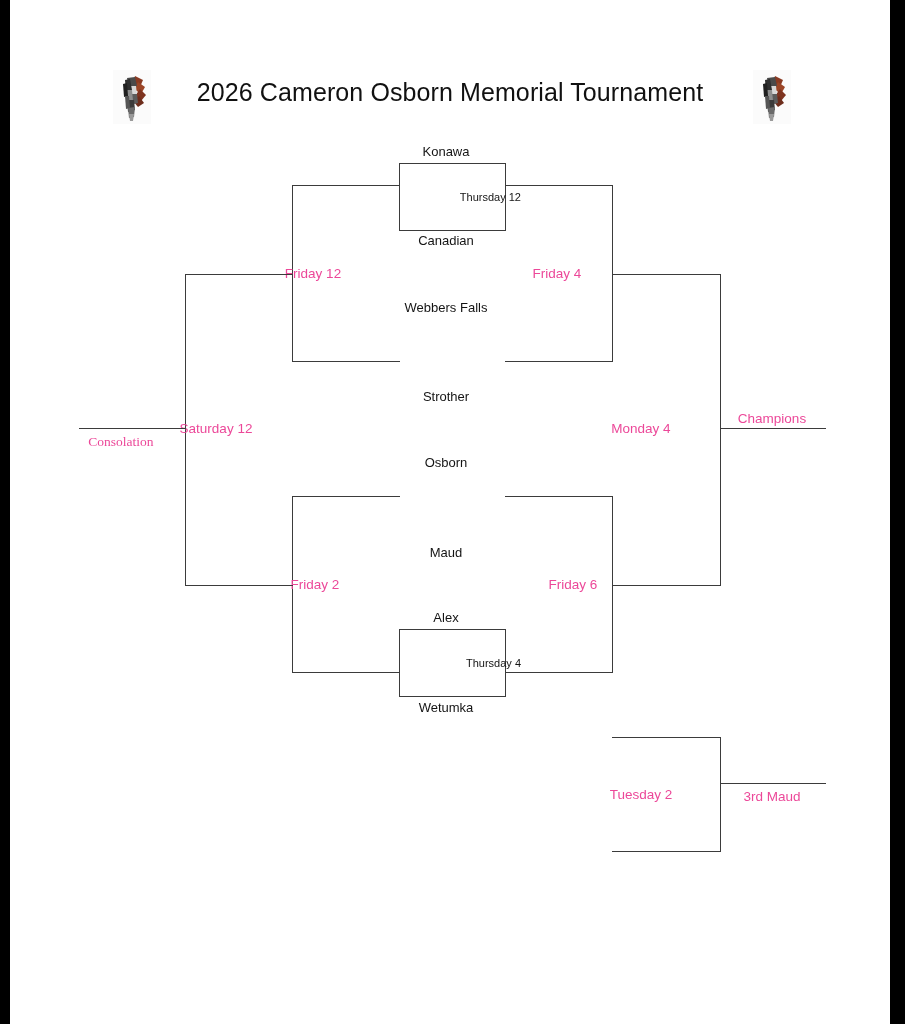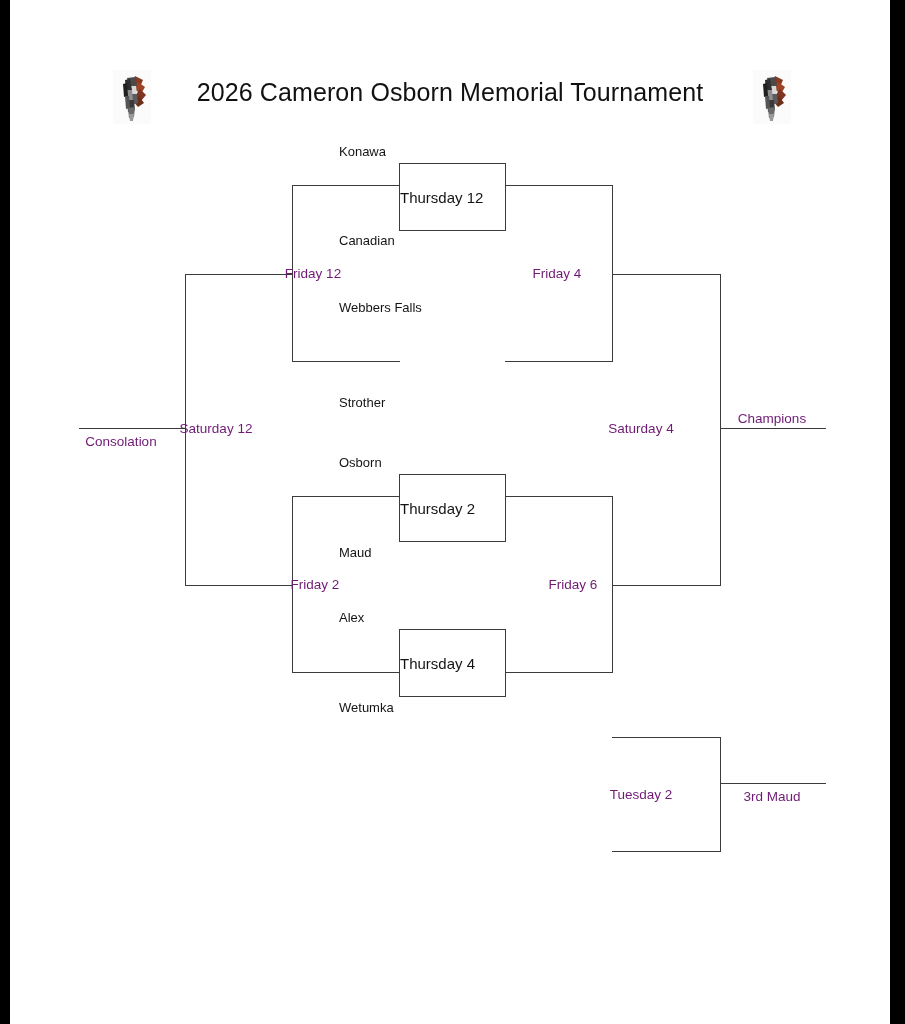--- a/index.html
+++ b/index.html
@@ -70,41 +70,41 @@
     border-left: 1.4px solid #3b3b3b;
   }
   .game-box {
     position: absolute;
     border: 1.4px solid #3b3b3b;
     background: #ffffff;
     box-sizing: border-box;
   }
   .game-box-label {
     position: absolute;
-    left: 0;
+    left: 16px;
     width: 100%;
     top: 50%;
     transform: translateY(-50%);
-    text-align: left;
-    font-size: 15px;
+    text-align: right;
+    font-size: 11px;
     color: #141414;
     white-space: nowrap;
   }
   .team-label {
     position: absolute;
-    text-align: left;
+    text-align: center;
     font-size: 13px;
     color: #141414;
     white-space: nowrap;
   }
   .round-label {
     position: absolute;
     text-align: center;
     font-size: 13.5px;
-    color: #701a75;
+    color: #ec4899;
     white-space: nowrap;
   }
 </style>
 </head>
 <body>
 
 <div class="edge-bar left"></div>
 <div class="edge-bar right"></div>
 
 <div class="sheet">
@@ -155,26 +155,23 @@
     </svg>
   </div>
 
   <div class="team-label" style="left:329px; top:144px; width:214px;">Konawa</div>
   <div class="game-box" style="left:389px; top:163px; width:107px; height:68px;">
     <div class="game-box-label">Thursday 12</div>
   </div>
   <div class="team-label" style="left:329px; top:233px; width:214px;">Canadian</div>
 
   <div class="team-label" style="left:329px; top:300px; width:214px;">Webbers Falls</div>
-  <div class="team-label" style="left:329px; top:389px; width:214px;margin-top:6px;">Strother</div>
+  <div class="team-label" style="left:329px; top:389px; width:214px;">Strother</div>
 
   <div class="team-label" style="left:329px; top:455px; width:214px;">Osborn</div>
-  <div class="game-box" style="left:389px; top:474px; width:107px; height:68px;">
-    <div class="game-box-label">Thursday 2</div>
-  </div>
   <div class="team-label" style="left:329px; top:545px; width:214px;">Maud</div>
 
   <div class="team-label" style="left:329px; top:610px; width:214px;">Alex</div>
   <div class="game-box" style="left:389px; top:629px; width:107px; height:68px;padding-left:44px;">
     <div class="game-box-label">Thursday 4</div>
   </div>
   <div class="team-label" style="left:329px; top:700px; width:214px;">Wetumka</div>
 
   <div class="vline" style="left:282px; top:185px; height:176px;"></div>
   <div class="hline" style="left:282px; top:185px; width:108px;"></div>
@@ -197,24 +194,24 @@
   <div class="round-label" style="left:508px; top:577px; width:110px;">Friday 6</div>
 
   <div class="vline" style="left:175px; top:274px; height:311px;"></div>
   <div class="hline" style="left:175px; top:274px; width:108px;"></div>
   <div class="hline" style="left:175px; top:585px; width:108px;"></div>
   <div class="round-label" style="left:138px; top:421px; width:136px;">Saturday 12</div>
 
   <div class="vline" style="left:710px; top:274px; height:311px;"></div>
   <div class="hline" style="left:602px; top:274px; width:109px;"></div>
   <div class="hline" style="left:602px; top:585px; width:109px;"></div>
-  <div class="round-label" style="left:563px; top:421px; width:136px;">Saturday 4</div>
+  <div class="round-label" style="left:563px; top:421px; width:136px;">Monday 4</div>
 
   <div class="hline" style="left:69px; top:428px; width:107px;"></div>
-  <div class="round-label" style="left:41px; top:434px; width:140px;">Consolation</div>
+  <div class="round-label" style="left:41px; top:434px; width:140px;font-family:Liberation Serif, serif;">Consolation</div>
 
   <div class="hline" style="left:710px; top:428px; width:106px;"></div>
   <div class="round-label" style="left:692px; top:411px; width:140px;">Champions</div>
 
   <div class="vline" style="left:710px; top:737px; height:114px;"></div>
   <div class="hline" style="left:602px; top:737px; width:109px;"></div>
   <div class="hline" style="left:602px; top:851px; width:109px;"></div>
   <div class="round-label" style="left:563px; top:787px; width:136px;">Tuesday 2</div>
 
   <div class="hline" style="left:710px; top:783px; width:106px;"></div>

